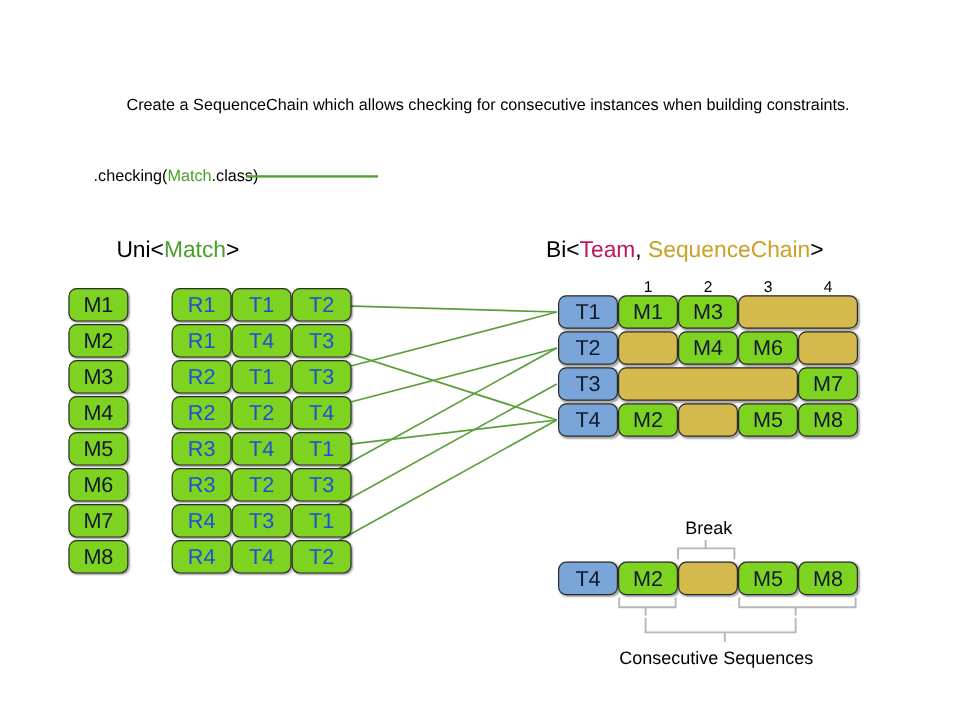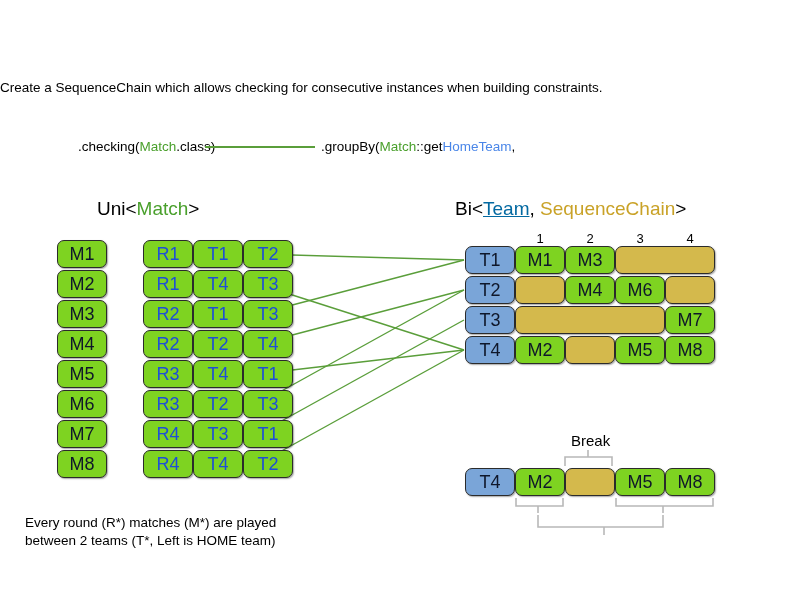--- a/index.html
+++ b/index.html
@@ -10,42 +10,42 @@
   }
   #stage{position:absolute;left:0;top:0;width:800px;height:600px;}
 
   
   .title{
     position:absolute;left:0;top:26px;width:800px;text-align:center;
     font-size:36px;font-weight:normal;color:#000;letter-spacing:-0.4px;
     white-space:nowrap;
   }
   .subtitle{
-    position:absolute;left:0;top:80px;width:708px;text-align:left;
+    position:absolute;left:0;top:80px;width:708px;text-align:right;
     font-size:13.5px;color:#000;white-space:nowrap;
   }
 
   
   .code{position:absolute;font-size:13.5px;color:#000;white-space:pre;}
   .code .g{color:#4aa02c;}
   .code .b{color:#4a86e8;}
   #code-left{left:78px;top:139px;}
   #code-right{left:321px;top:139px;}
   #code-right2{left:390px;top:155px;}
   #code-connector{
     position:absolute;left:205px;top:146px;width:110px;height:2px;
     background:#5a9e3a;
   }
 
   
   .sec-label{position:absolute;font-size:19px;color:#000;white-space:nowrap;}
   #uni-label{left:97px;top:198px;}
   #bi-label{left:455px;top:198px;}
   .sec-label .teal{color:#4aa02c;}
-  .sec-label .blue{color:#0369a1;text-decoration:underline;}
+  .sec-label .blue{color:#be185d;}
   .sec-label .gold{color:#c9a227;}
 
   
   .cell{
     position:absolute;box-sizing:border-box;
     border:1.6px solid #2b2b2b;border-radius:7px;
     display:flex;align-items:center;justify-content:center;
     font-size:18px;color:#000;line-height:1;
     box-shadow:1px 1px 1.5px rgba(0,0,0,.35);
   }
@@ -79,21 +79,20 @@
 <body>
 
 <div id="stage">
 
   <div class="subtitle">Create a SequenceChain which allows checking for consecutive instances when building constraints.</div>
 
   <div class="code" id="code-left"><span>.checking(</span><span class="g">Match</span><span>.class)</span></div>
 
   <div id="code-connector"></div>
 
-  <div class="code" id="code-right"><span>.groupBy(</span><span class="g">Match</span><span>::get</span><span class="b">HomeTeam</span><span>,</span></div>
 
 
   <div class="sec-label" id="uni-label"><span>Uni&lt;</span><span class="teal">Match</span><span>&gt;</span></div>
 
   <div class="sec-label" id="bi-label"><span>Bi&lt;</span><span class="blue">Team</span><span>, </span><span class="gold">SequenceChain</span><span>&gt;</span></div>
 
   <svg id="links">
       <line x1="258" y1="254" x2="464" y2="260" stroke="#5a9e3a" stroke-width="1.4"></line>
       <line x1="258" y1="284" x2="464" y2="350" stroke="#5a9e3a" stroke-width="1.4"></line>
       <line x1="258" y1="314" x2="464" y2="260" stroke="#5a9e3a" stroke-width="1.4"></line>
@@ -175,17 +174,16 @@
     </div>
 
   <svg id="braces" style="position:absolute;left:0;top:0;width:800px;height:600px;">
       <path d="M565,466 L565,457 L588,457 L588,450 M588,457 L612,457 L612,466" fill="none" stroke="#b8b8b8" stroke-width="1.6"></path>
       <path d="M516,498 L516,506 L538,506 L538,513 M538,506 L563,506 L563,498" fill="none" stroke="#b8b8b8" stroke-width="1.6"></path>
       <path d="M616,498 L616,506 L663,506 L663,513 M663,506 L713,506 L713,498" fill="none" stroke="#b8b8b8" stroke-width="1.6"></path>
       <path d="M538,515 L538,527 L604,527 L604,535 M604,527 L663,527 L663,515" fill="none" stroke="#b8b8b8" stroke-width="1.6"></path>
     </svg>
 
   <div class="blabel" id="break-label">Break</div>
+  <div class="blabel" id="cons-label">Consecutive Sequences</div>
 
-  <div id="caption">Every round (R*) matches (M*) are played
-between 2 teams (T*, Left is HOME team)</div>
 
 </div>
 
 </body></html>

